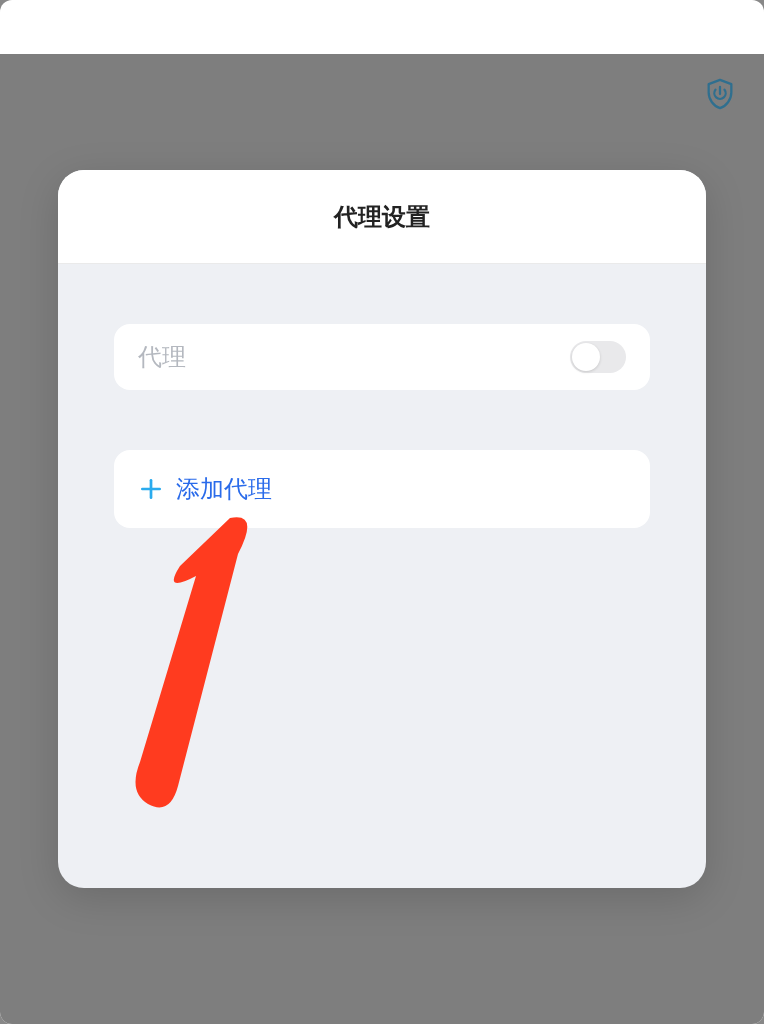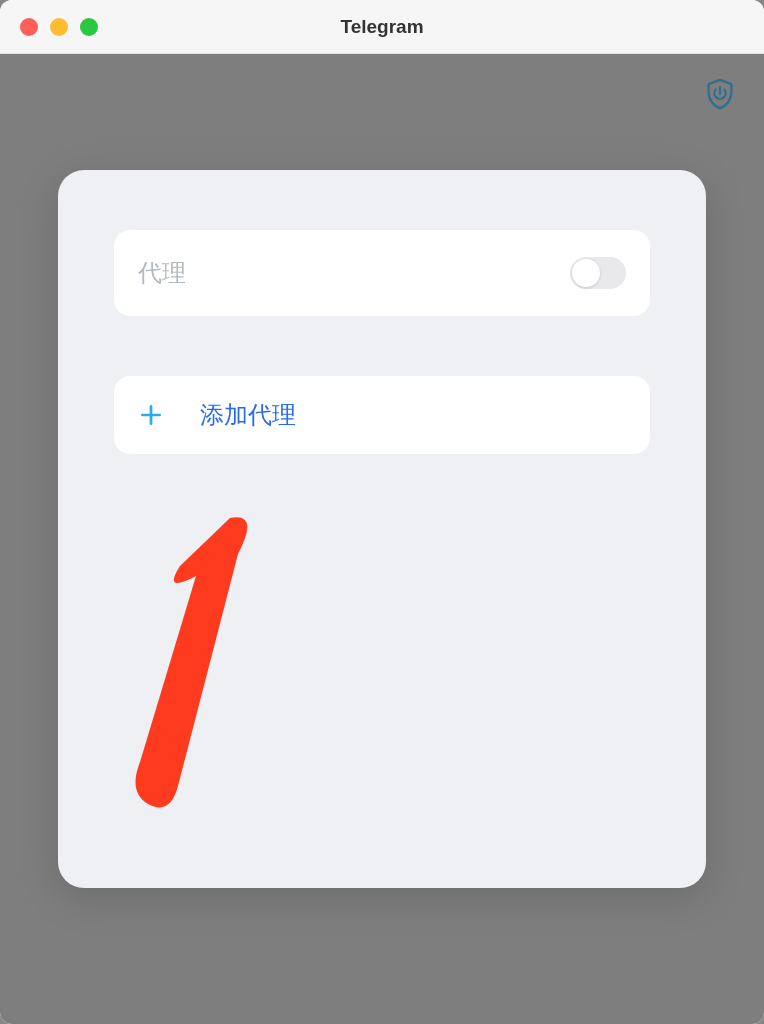--- a/index.html
+++ b/index.html
@@ -115,21 +115,21 @@
       font-size: 24px;
       font-weight: 700;
       color: #222;
     }
     .modal-body {
       padding: 60px 56px 0 56px;
     }
     .row {
       background: #ffffff;
       border-radius: 16px;
-      height: 86px;
+      height: 66px;
       display: flex;
       align-items: center;
       padding: 0 24px;
     }
     .proxy-row {
       justify-content: space-between;
       margin-bottom: 60px;
     }
     .proxy-label {
       font-size: 24px;
@@ -147,21 +147,21 @@
       height: 28px;
       background: #fff;
       border-radius: 50%;
       position: absolute;
       top: 2px;
       left: 2px;
       box-shadow: 0 1px 3px rgba(0,0,0,0.15);
     }
     .add-row {
       height: 78px;
-      gap: 36px;
+      gap: 12px;
     }
     .plus-icon {
       width: 26px;
       height: 26px;
       color: #2aabee;
       display: flex;
       align-items: center;
       justify-content: center;
     }
     .plus-icon svg {
@@ -182,43 +182,38 @@
     }
     .arrow-overlay svg {
       width: 100%;
       height: 100%;
     }
   </style>
 </head>
 <body>
 
 <div class="window">
-  <div class="titlebar">
-    <div class="traffic-lights">
-      <div class="traffic-light tl-red"></div>
-      <div class="traffic-light tl-yellow"></div>
-      <div class="traffic-light tl-green"></div>
-    </div>
-    <div class="title">Telegram</div>
-  </div>
 
   <div class="content-bg">
     <div class="shield-btn">
       <span>
         <svg viewBox="0 0 24 24" fill="none" stroke="currentColor" stroke-width="1.6" stroke-linecap="round" stroke-linejoin="round">
           <path d="M12 2 L20 5 V11 C20 16 16.5 20.5 12 22 C7.5 20.5 4 16 4 11 V5 Z"></path>
           <path d="M12 7 V12"></path>
           <path d="M8.8 9 A4 4 0 1 0 15.2 9"></path>
         </svg>
       </span>
     </div>
 
   </div>
 
   <div class="modal">
+    <div class="modal-header">
+      <div class="modal-title">代理设置</div>
+    </div>
     <div class="modal-body">
       <div class="row proxy-row">
         <div class="proxy-label">代理</div>
         <div class="toggle">
           <div class="toggle-knob"></div>
         </div>
       </div>
       <div class="row add-row">
         <span class="plus-icon">
           <svg viewBox="0 0 24 24" fill="none" stroke="currentColor" stroke-width="2.5" stroke-linecap="round">

